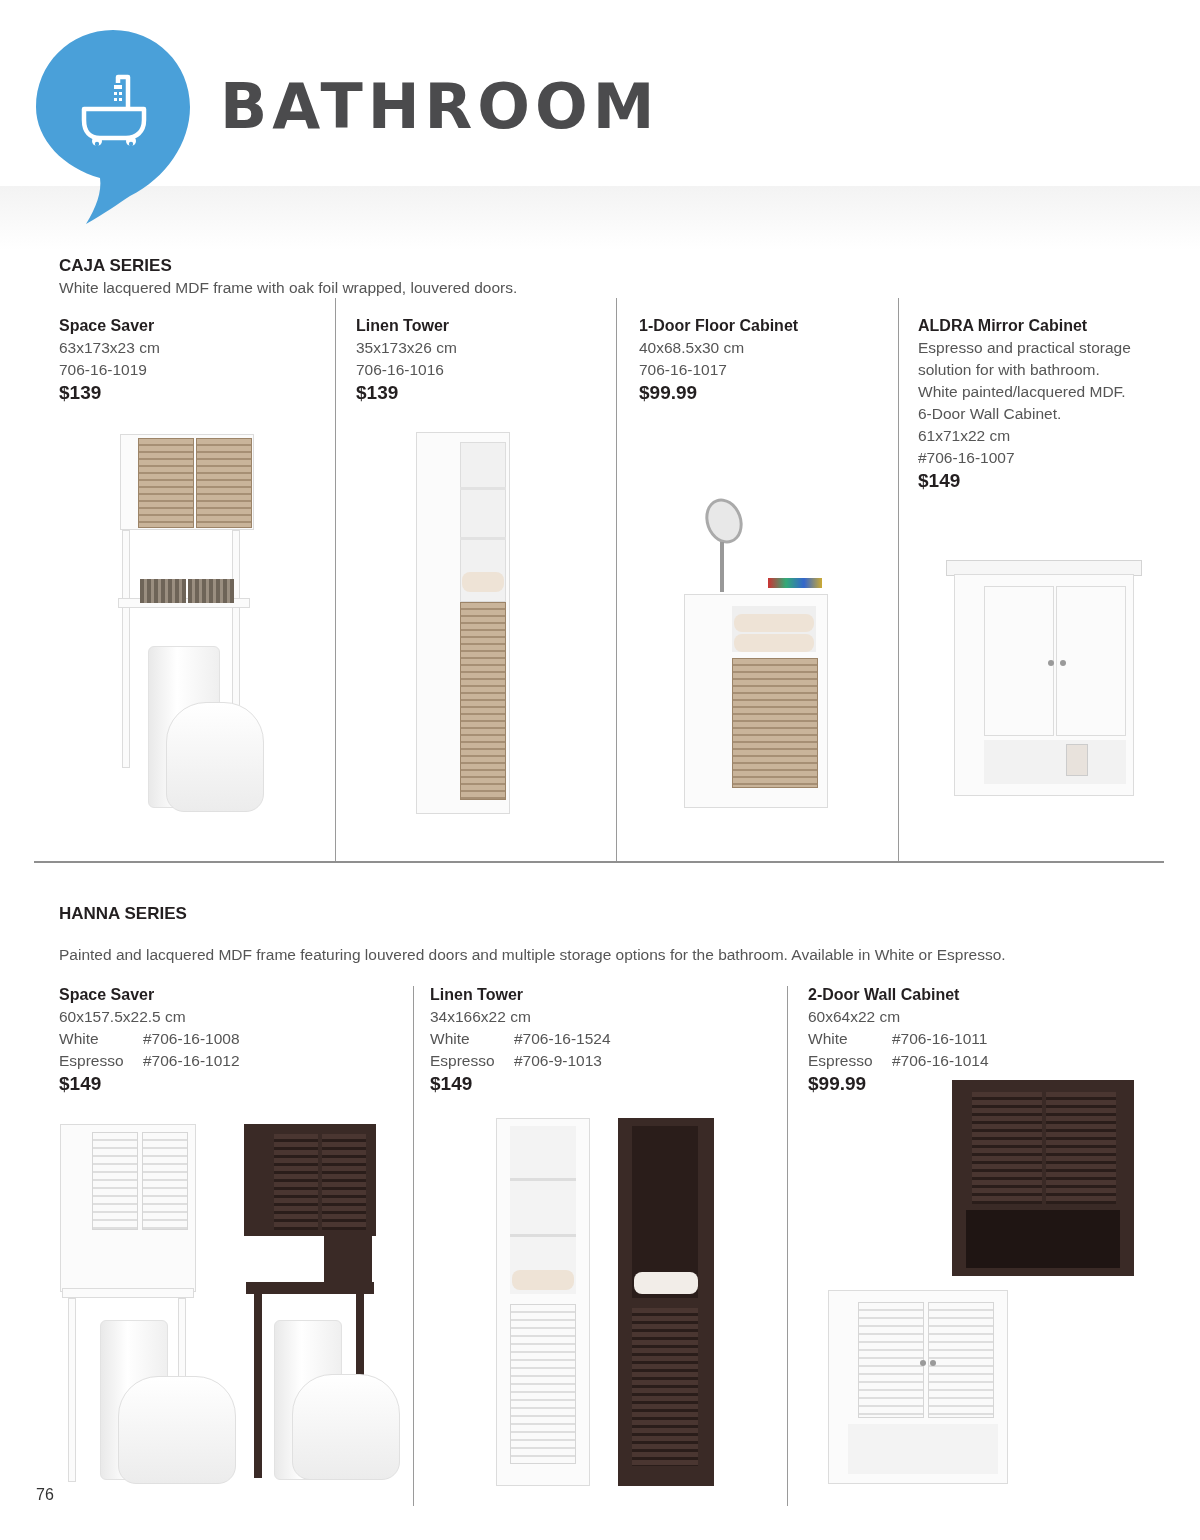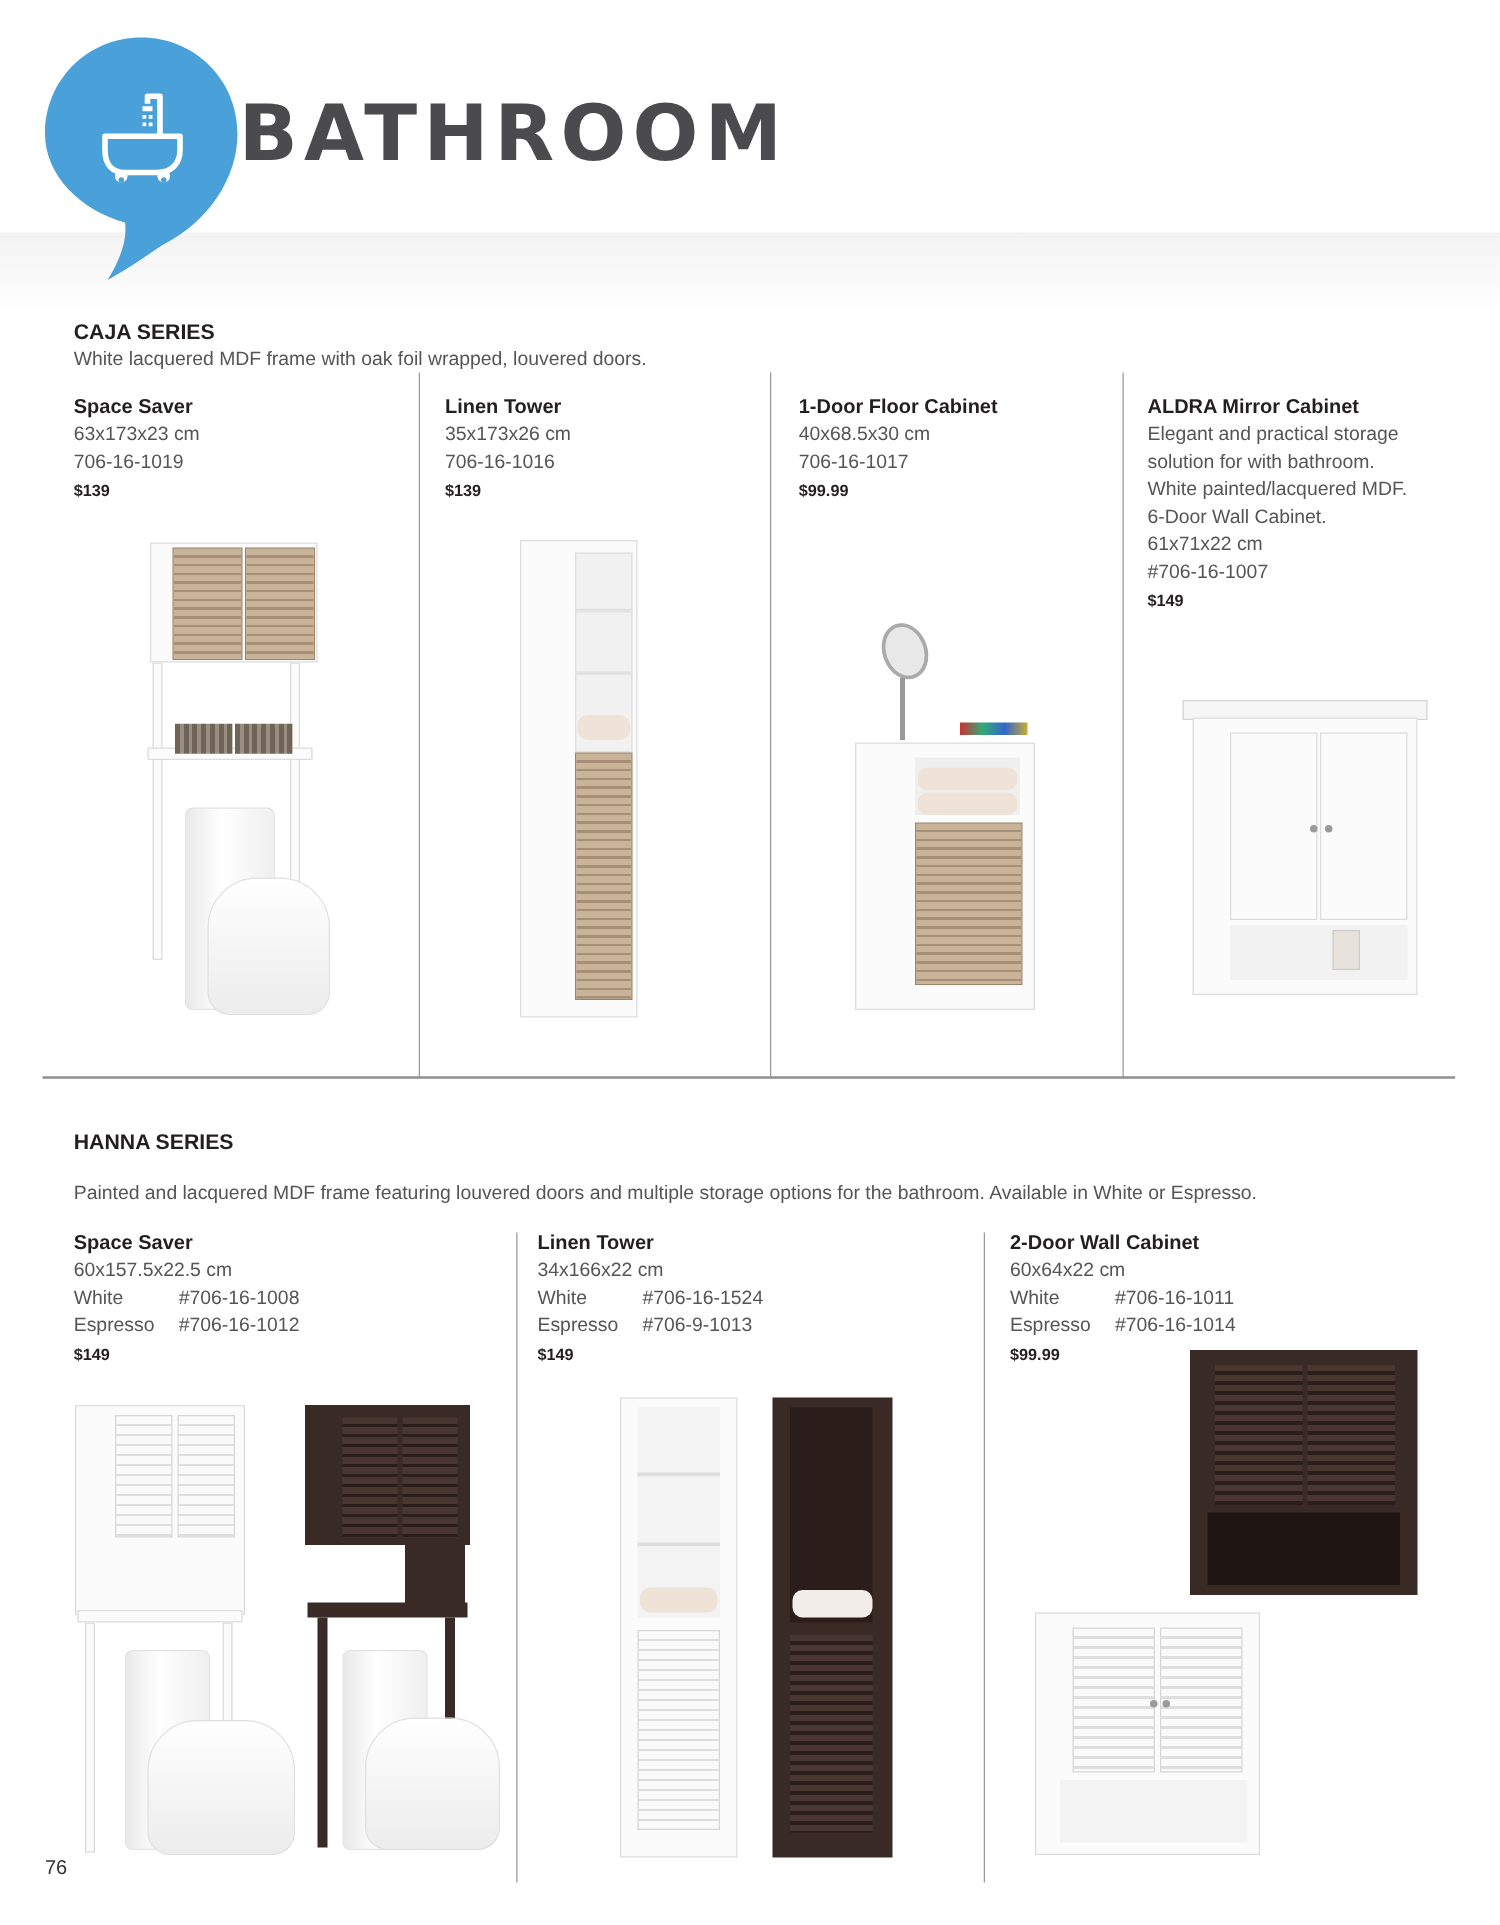--- a/index.html
+++ b/index.html
@@ -3,32 +3,32 @@
 <meta charset="utf-8">
 <style>
   * { box-sizing: border-box; margin: 0; padding: 0; }
   html, body { width: 1200px; height: 1540px; background: #ffffff; overflow: hidden; }
   body { position: relative; font-family: "Liberation Sans", sans-serif; color: #4a4a4a; }
 
   .band { position: absolute; left: 0; top: 186px; width: 1200px; height: 64px;
           background: linear-gradient(#f3f3f3, #ffffff); }
 
   .badge { position: absolute; left: 34px; top: 28px; width: 158px; height: 200px; }
-  .page-title { position: absolute; left: 191px; top: 70px; font-size: 62px; font-weight: bold;
+  .page-title { position: absolute; left: 220px; top: 70px; font-size: 62px; font-weight: bold;
                 letter-spacing: 5px; color: #4b4b4d; font-family: "DejaVu Sans", sans-serif; }
 
   .series-title { position: absolute; left: 59px; font-size: 17px; font-weight: bold; color: #231f20; }
   .series-desc { position: absolute; left: 59px; font-size: 15.5px; color: #555; }
 
   .vline { position: absolute; width: 1px; background: #9a9a9a; }
   .hline { position: absolute; height: 2px; background: #8f8f8f; }
 
   .product { position: absolute; line-height: 22px; font-size: 15.5px; color: #555; }
   .product .name { font-weight: bold; color: #231f20; font-size: 16px; }
-  .product .price { font-weight: bold; color: #231f20; font-size: 13px; line-height: 24px; }
+  .product .price { font-weight: bold; color: #231f20; font-size: 19px; line-height: 24px; }
   .product .row { display: flex; }
   .product .row .c1 { width: 84px; }
 
   .img { position: absolute; }
   .page-num { position: absolute; left: 36px; top: 1486px; font-size: 16px; color: #333; }
 
   
   .box { position: absolute; }
   .white { background: #fbfbfb; border: 1px solid #dcdcdc; }
   .oak { background: repeating-linear-gradient(#c9b49a 0 5px, #a68f74 5px 7px); border: 1px solid #9c8468; }
@@ -89,21 +89,21 @@
   <div class="price">$139</div>
 </div>
 <div class="product" style="left:639px; top:315px">
   <div class="name">1-Door Floor Cabinet</div>
   <div>40x68.5x30 cm</div>
   <div>706-16-1017</div>
   <div class="price">$99.99</div>
 </div>
 <div class="product" style="left:918px; top:315px">
   <div class="name">ALDRA Mirror Cabinet</div>
-  <div>Elegant and practical storage</div>
+  <div>Espresso and practical storage</div>
   <div>solution for with bathroom.</div>
   <div>White painted/lacquered MDF.</div>
   <div>6-Door Wall Cabinet.</div>
   <div>61x71x22 cm</div>
   <div>#706-16-1007</div>
   <div class="price">$149</div>
 </div>
 
 <div class="img" style="left:118px; top:434px; width:150px; height:380px">
   <div class="box white" style="left:2px; top:0; width:134px; height:96px"></div>

